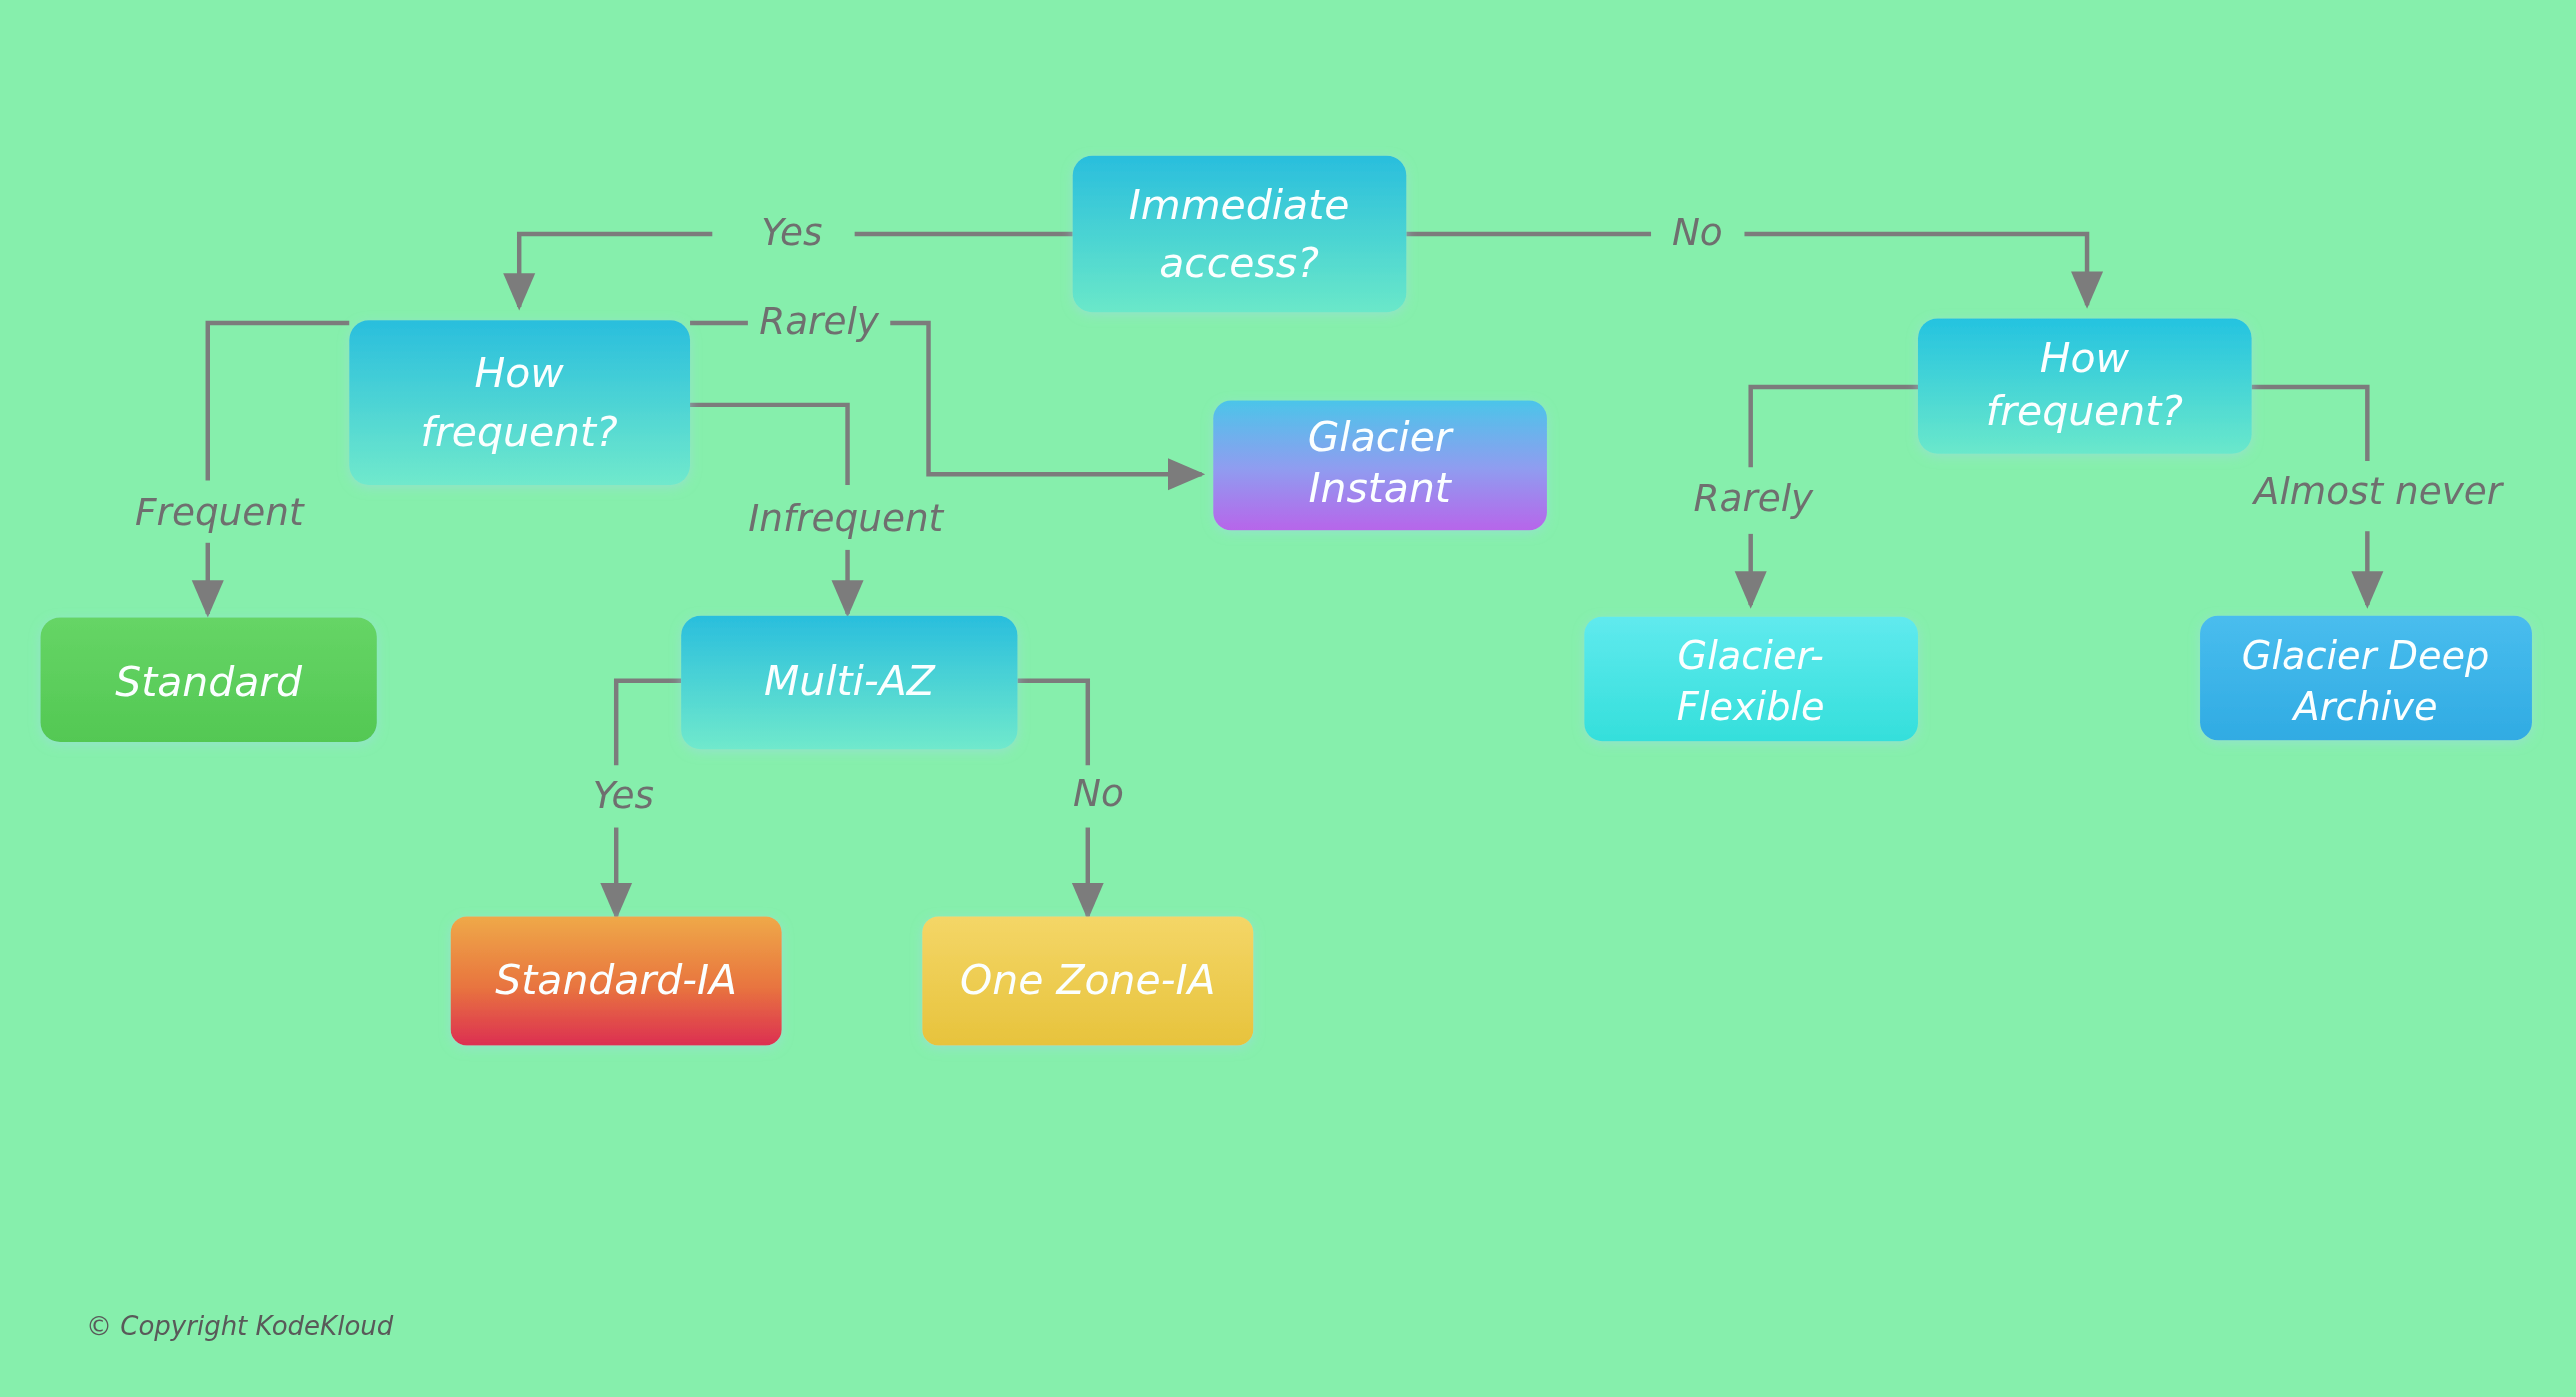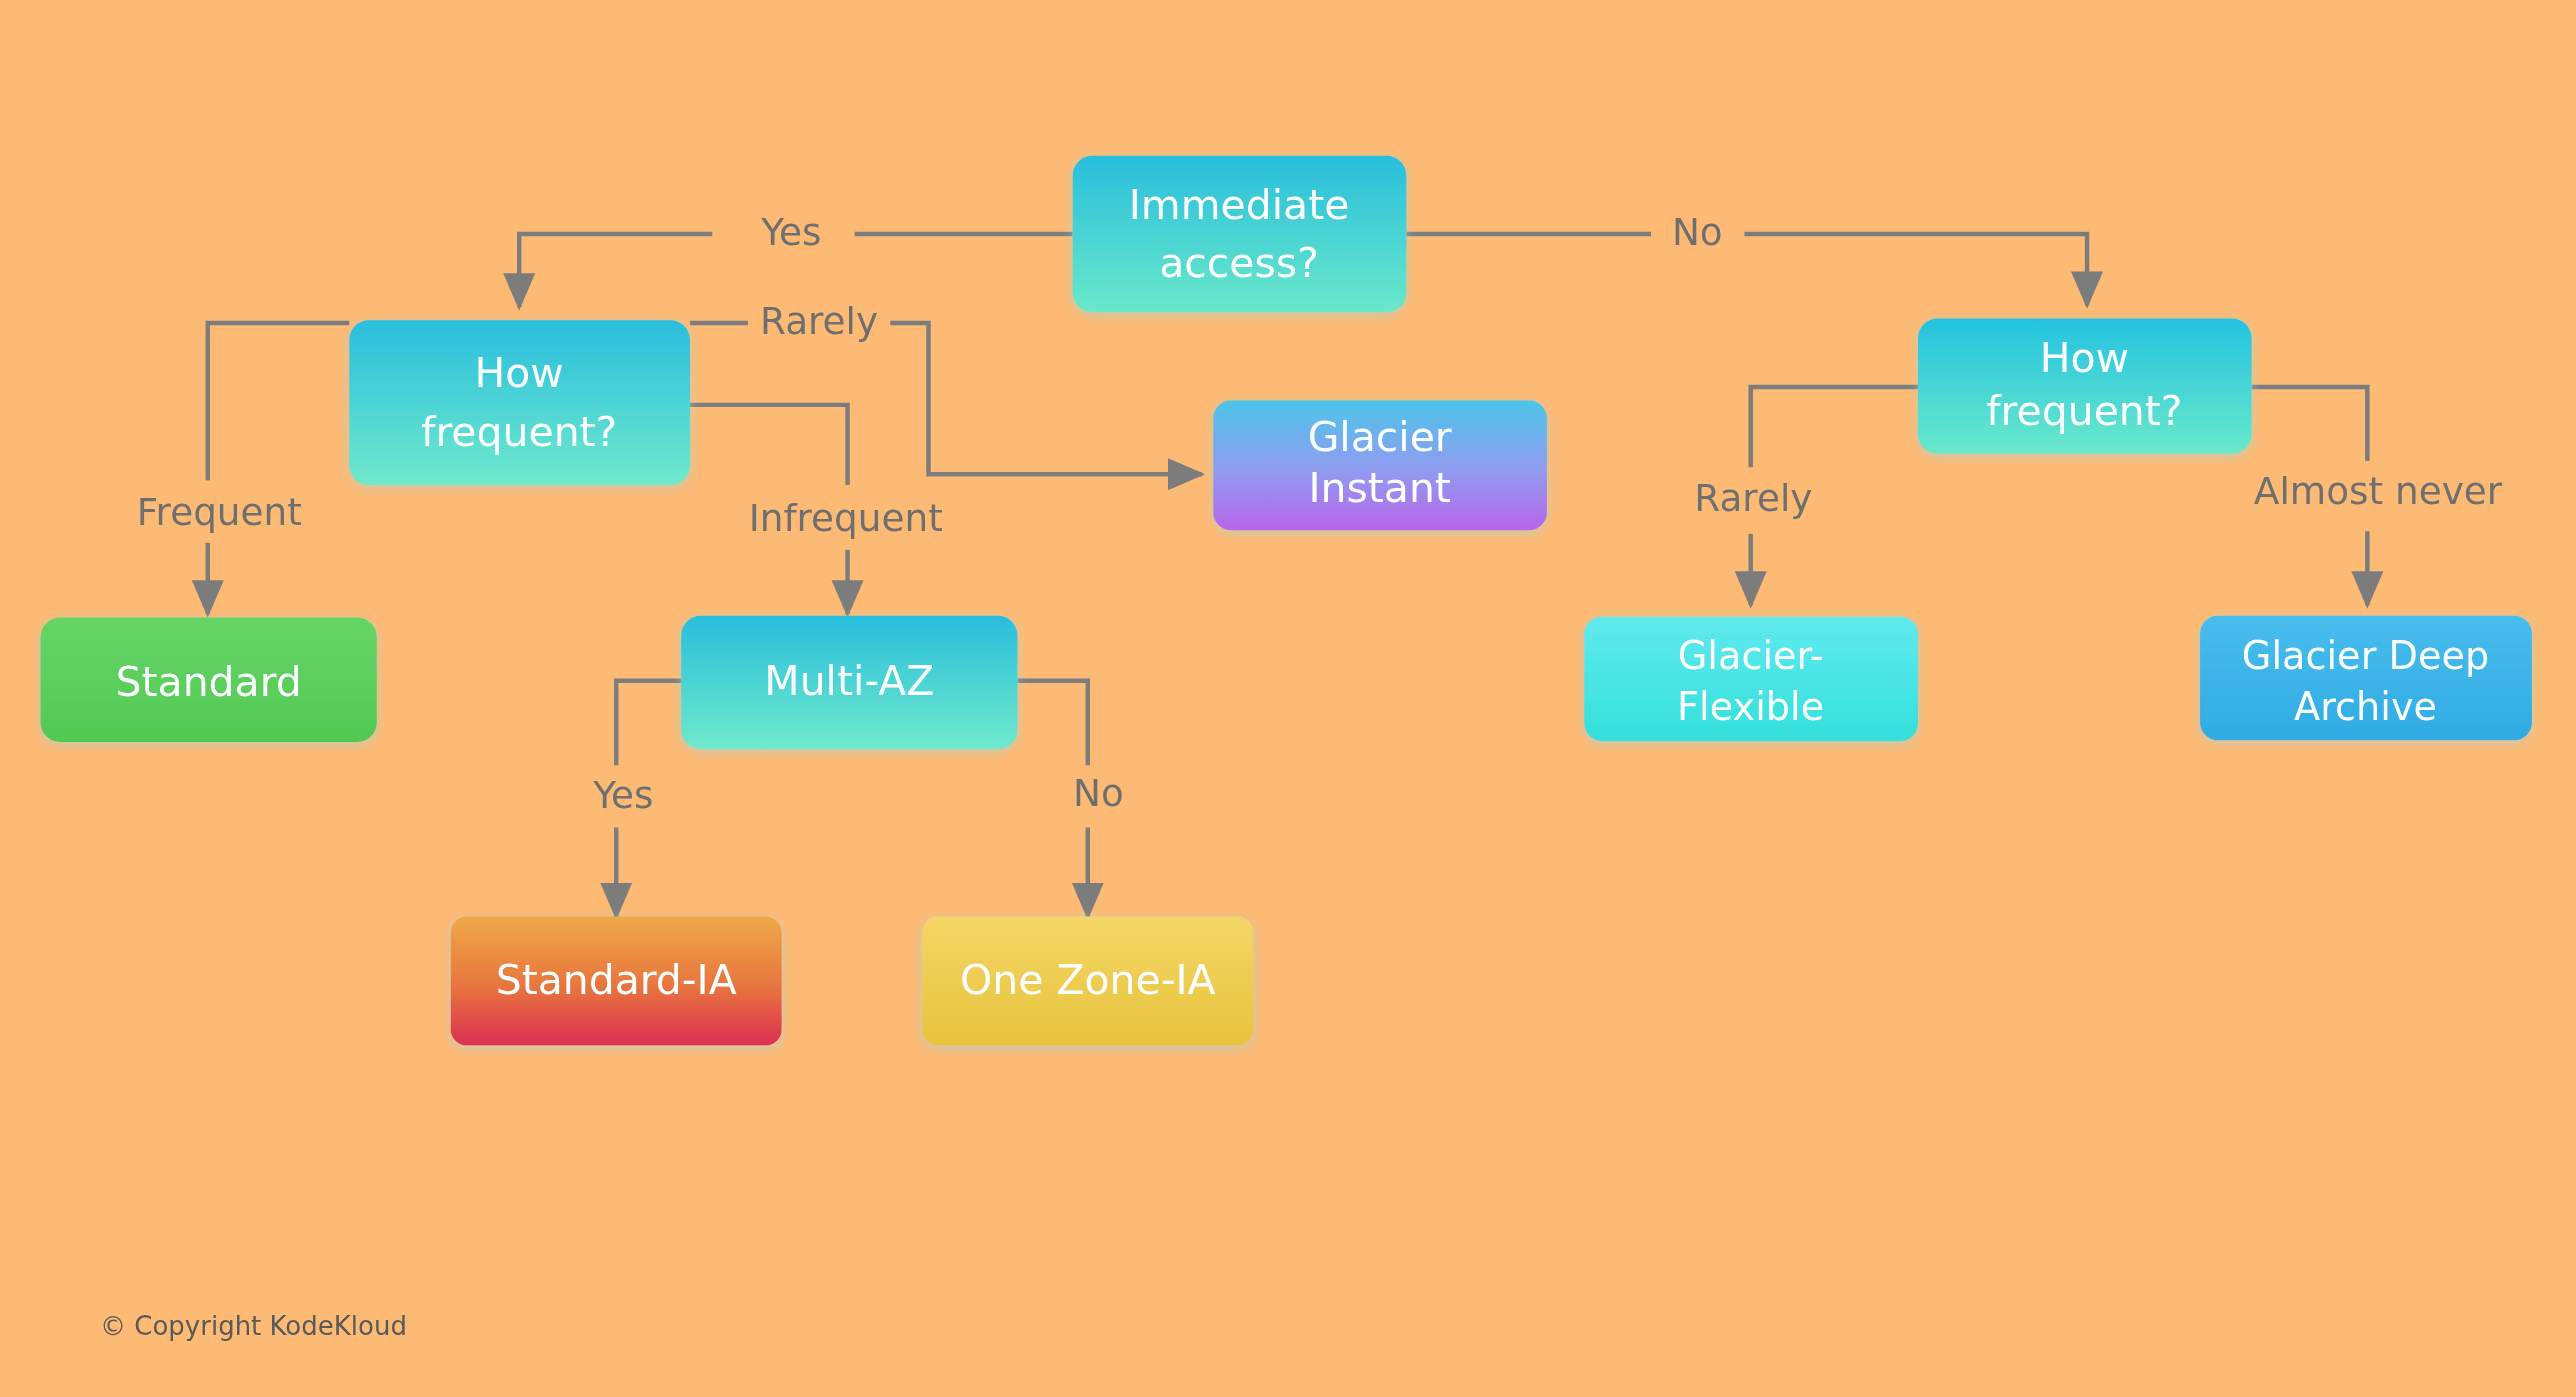--- a/index.html
+++ b/index.html
@@ -10,21 +10,22 @@
   body {
     width: 2576px;
     height: 1397px;
     font-family: "DejaVu Sans", sans-serif;
     overflow: hidden;
   }
   #diagram-root {
     position: relative;
     width: 2576px;
     height: 1397px;
-    background: #fdba74;
+    background: #86efac;
+    font-style: italic;
   }
   svg.flow-canvas {
     position: absolute;
     top: 0;
     left: 0;
     width: 2576px;
     height: 1397px;
   }
   .node-label {
     fill: #fbffff;
@@ -44,21 +45,21 @@
   }
   .edge-line {
     fill: none;
     stroke: #7c7c7c;
     stroke-width: 5;
     stroke-linecap: butt;
     stroke-linejoin: miter;
   }
   .copyright {
     position: absolute;
-    left: 100px;
+    left: 86px;
     top: 1311px;
     font-family: "DejaVu Sans", sans-serif;
     font-size: 26px;
     color: #595959;
     white-space: nowrap;
   }
   .node-rect {
     filter: url(#softGlow);
   }
 </style>

